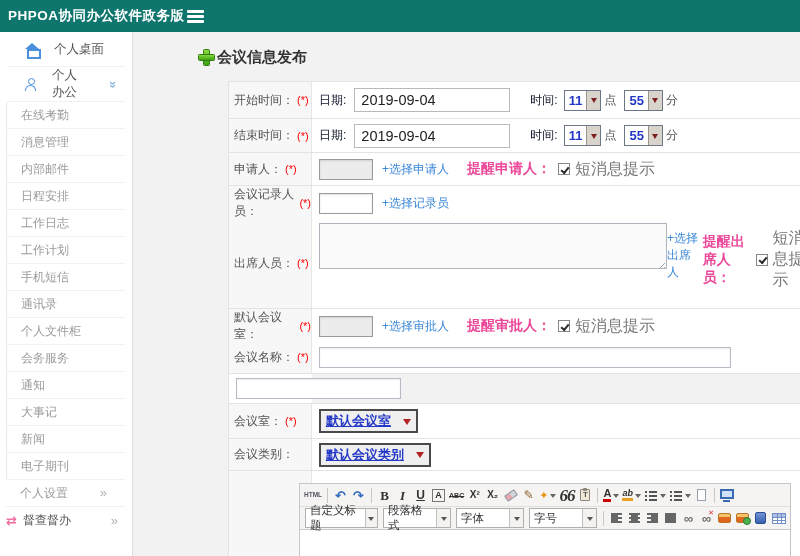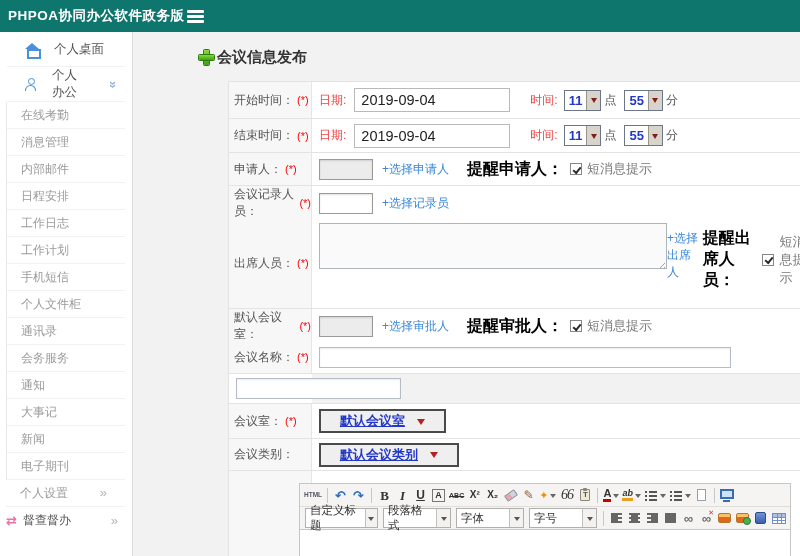--- a/index.html
+++ b/index.html
@@ -41,45 +41,45 @@
   .frow{display:grid;grid-template-columns:83px 1fr;border-bottom:1px solid #e3e3e3;}
   .lcell{background:#f7f7f7;border-right:1px solid #e6e6e6;display:flex;align-items:center;padding-left:5px;font-size:12px;color:#555;}
   .lcell .req{color:#f00;margin-left:3px;font-size:11px;}
   .fcell{background:#fff;display:flex;align-items:center;padding-left:7px;font-size:12px;color:#555;}
   .fcell.multi{flex-direction:row;align-items:flex-start;justify-content:flex-start;padding-top:5px;}
 
   .h37{height:37px}.h34{height:34px}.h33{height:33px}.h32{height:32px}.h91{height:91px}.h30{height:30px}.h35{height:35px}
   .frow.last{border-bottom:none;height:86px;}
 
   .inp-date{width:156px;height:24px;border:1px solid #b9b9b9;font-size:14.5px;color:#222;padding:0 6px;margin-left:8px;outline:none;background:#fff;}
-  .lbl-date,.lbl-time{color:#ef4444;}
+  .lbl-date,.lbl-time{color:#0f172a;}
   .lbl-time{margin-left:20px;}
   .unit{color:#555;margin:0 2px 0 3px;}
   .time-select{display:inline-flex;align-items:center;height:21px;border:1px solid #6b7687;background:#fff;margin-left:6px;cursor:pointer;}
   .ts-val{color:#2438c8;font-weight:bold;font-size:13px;padding:0 4px;min-width:17px;text-align:center;}
   .ts-btn{width:14px;height:100%;background:#d8d4cc;border-left:1px solid #9a9488;display:flex;align-items:center;justify-content:center;}
   .ts-btn::after{content:"";border:3.5px solid transparent;border-top:5px solid #7d1f1f;margin-top:4px;}
 
   .inp-small{width:54px;height:21px;border:1px solid #9a9a9a;background:#ececec;box-shadow:inset 0 1px 2px rgba(0,0,0,.12);outline:none;padding:0 3px;font-size:12px;}
   a.pick-link{color:#3a87d8;text-decoration:none;font-size:12px;margin-left:9px;cursor:pointer;}
-  .remind{font-weight:bold;color:#000000;margin-left:18px;font-size:16px;}
+  .remind{font-weight:bold;color:#ec4899;margin-left:18px;font-size:14px;}
   .cbx{width:12px;height:12px;border:1px solid #878787;background:#fff;position:relative;display:inline-block;margin-left:7px;cursor:pointer;flex:0 0 12px;}
   .cbx::after{content:"";position:absolute;left:2px;top:2.5px;width:6px;height:3px;border-left:2px solid #2a2a2a;border-bottom:2px solid #2a2a2a;transform:rotate(-50deg);}
-  .sms{color:#777;margin-left:5px;font-size:13px;}
+  .sms{color:#777;margin-left:5px;font-size:16px;}
 
   .ta-attendees{width:348px;height:46px;border:1px solid #aeb4bc;background:#fafafa;resize:none;outline:none;position:relative;}
   .ta-wrap{position:relative;}
   .ta-wrap::after{content:"";position:absolute;right:2px;bottom:4px;width:8px;height:8px;background:repeating-linear-gradient(-45deg,#9aa 0 1px,transparent 1px 3px);clip-path:polygon(100% 0,100% 100%,0 100%);}
   .fcell.multi a.pick-link{margin:7px 0 0 0;}
   .remind-line{display:flex;align-items:center;margin-top:5px;}
   .remind-line .remind{margin-left:0;}
 
   .inp-long{width:412px;height:21px;border:1px solid #b6bcc6;box-shadow:inset 0 1px 2px rgba(0,0,0,.08);outline:none;padding:0 4px;font-size:12px;background:#fff;}
 
-  .room-select{display:inline-flex;align-items:center;height:24px;border:2px solid #4a4a4a;background:#efefef;padding:0 19px;cursor:pointer;gap:12px;}
+  .room-select{display:inline-flex;align-items:center;height:24px;border:2px solid #4a4a4a;background:#efefef;padding:0 5px;cursor:pointer;gap:12px;}
   .room-select .rs-val{color:#2438c8;font-weight:bold;font-size:13px;text-decoration:underline;}
   .room-select .rs-arr{width:0;height:0;border:4px solid transparent;border-top:6px solid #b22222;margin-top:5px;}
 
   
   #editor{position:absolute;left:299px;top:483px;width:492px;height:110px;border:1px solid #c6c6c6;background:#fff;}
   .tb-row{display:flex;align-items:center;background:#f5f4f2;padding:1px 3px;height:23px;gap:1px;}
   #tb-row1{border-bottom:1px solid #e0ded9;}
   #tb-row2{border-bottom:1px solid #c9c9c9;}
   #editor-content{height:62px;background:#fff;}
   .tb-sep{width:1px;height:15px;background:#c8c8c8;margin:0 3px;display:inline-block;flex:0 0 1px;}
@@ -90,21 +90,21 @@
   .ico-undo,.ico-redo{color:#2f6bbf;font-size:13px;font-weight:bold;}
   .ico-bold{font-family:"Liberation Serif",serif;font-weight:bold;font-size:13px;}
   .ico-italic{font-family:"Liberation Serif",serif;font-style:italic;font-weight:bold;font-size:13px;}
   .ico-underline{text-decoration:underline;font-weight:bold;font-size:12px;}
   .ico-boxed-a{border:1px solid #777;font-size:9px;font-weight:bold;padding:0 2px;line-height:11px;}
   .ico-strikethrough{font-size:7px;font-weight:bold;text-decoration:line-through;}
   .ico-superscript,.ico-subscript{font-size:10px;font-weight:bold;}
   .ico-eraser{width:12px;height:7px;background:linear-gradient(90deg,#e7a6b0 0 50%,#cfd4dd 50%);border:1px solid #8c8c99;transform:rotate(-35deg);border-radius:1px;}
   .ico-format-brush{color:#8a5a2b;font-size:12px;}
   .ico-magic-wand{color:#e8940a;font-size:11px;}
-  .ico-blockquote{font-family:"Liberation Serif",serif;font-weight:normal;font-style:italic;font-size:14px;letter-spacing:-1px;}
+  .ico-blockquote{font-family:"Liberation Serif",serif;font-weight:bold;font-style:italic;font-size:17px;letter-spacing:-1px;}
   .ico-paste-template{width:10px;height:12px;border:1px solid #8a8578;background:#efe9d8;position:relative;border-radius:1px;}
   .ico-paste-template::before{content:"";position:absolute;top:-2px;left:2px;width:4px;height:3px;background:#8a8578;border-radius:1px;}
   .ico-paste-template::after{content:"T";position:absolute;left:2px;top:1px;font-size:8px;font-weight:bold;color:#555;}
   .ico-font-color{position:relative;font-weight:bold;font-size:11px;padding-bottom:3px;}
   .ico-font-color::after{content:"";position:absolute;left:0;right:0;bottom:0;height:3px;background:#c00;}
   .ico-highlight{position:relative;font-weight:bold;font-style:italic;font-size:9px;padding-bottom:3px;}
   .ico-highlight::after{content:"";position:absolute;left:0;right:0;bottom:0;height:3px;background:#e8a020;}
   .ico-ordered-list,.ico-unordered-list{position:relative;width:14px;height:13px;}
   .ico-ordered-list::before,.ico-unordered-list::before{content:"";position:absolute;left:5px;top:2px;width:8px;height:2px;background:#555;box-shadow:0 4px 0 #555,0 8px 0 #555;}
   .ico-ordered-list::after,.ico-unordered-list::after{content:"";position:absolute;left:1px;top:2px;width:2px;height:2px;background:#555;box-shadow:0 4px 0 #555,0 8px 0 #555;}
@@ -155,22 +155,22 @@
       <span class="chev-dbl-down">»</span>
     </div>
     <div id="subnav">
         <div class="subitem">在线考勤</div>
         <div class="subitem">消息管理</div>
         <div class="subitem">内部邮件</div>
         <div class="subitem">日程安排</div>
         <div class="subitem">工作日志</div>
         <div class="subitem">工作计划</div>
         <div class="subitem">手机短信</div>
+        <div class="subitem">通讯录</div>
         <div class="subitem">个人文件柜</div>
-        <div class="subitem">通讯录</div>
         <div class="subitem">会务服务</div>
         <div class="subitem">通知</div>
         <div class="subitem">大事记</div>
         <div class="subitem">新闻</div>
         <div class="subitem">电子期刊</div>
       </div>
     <div class="subitem" style="margin:0 7px 0 6px;">
       <span>个人设置</span>
       <span class="grow"></span>
       <span class="chev-right">»</span>

